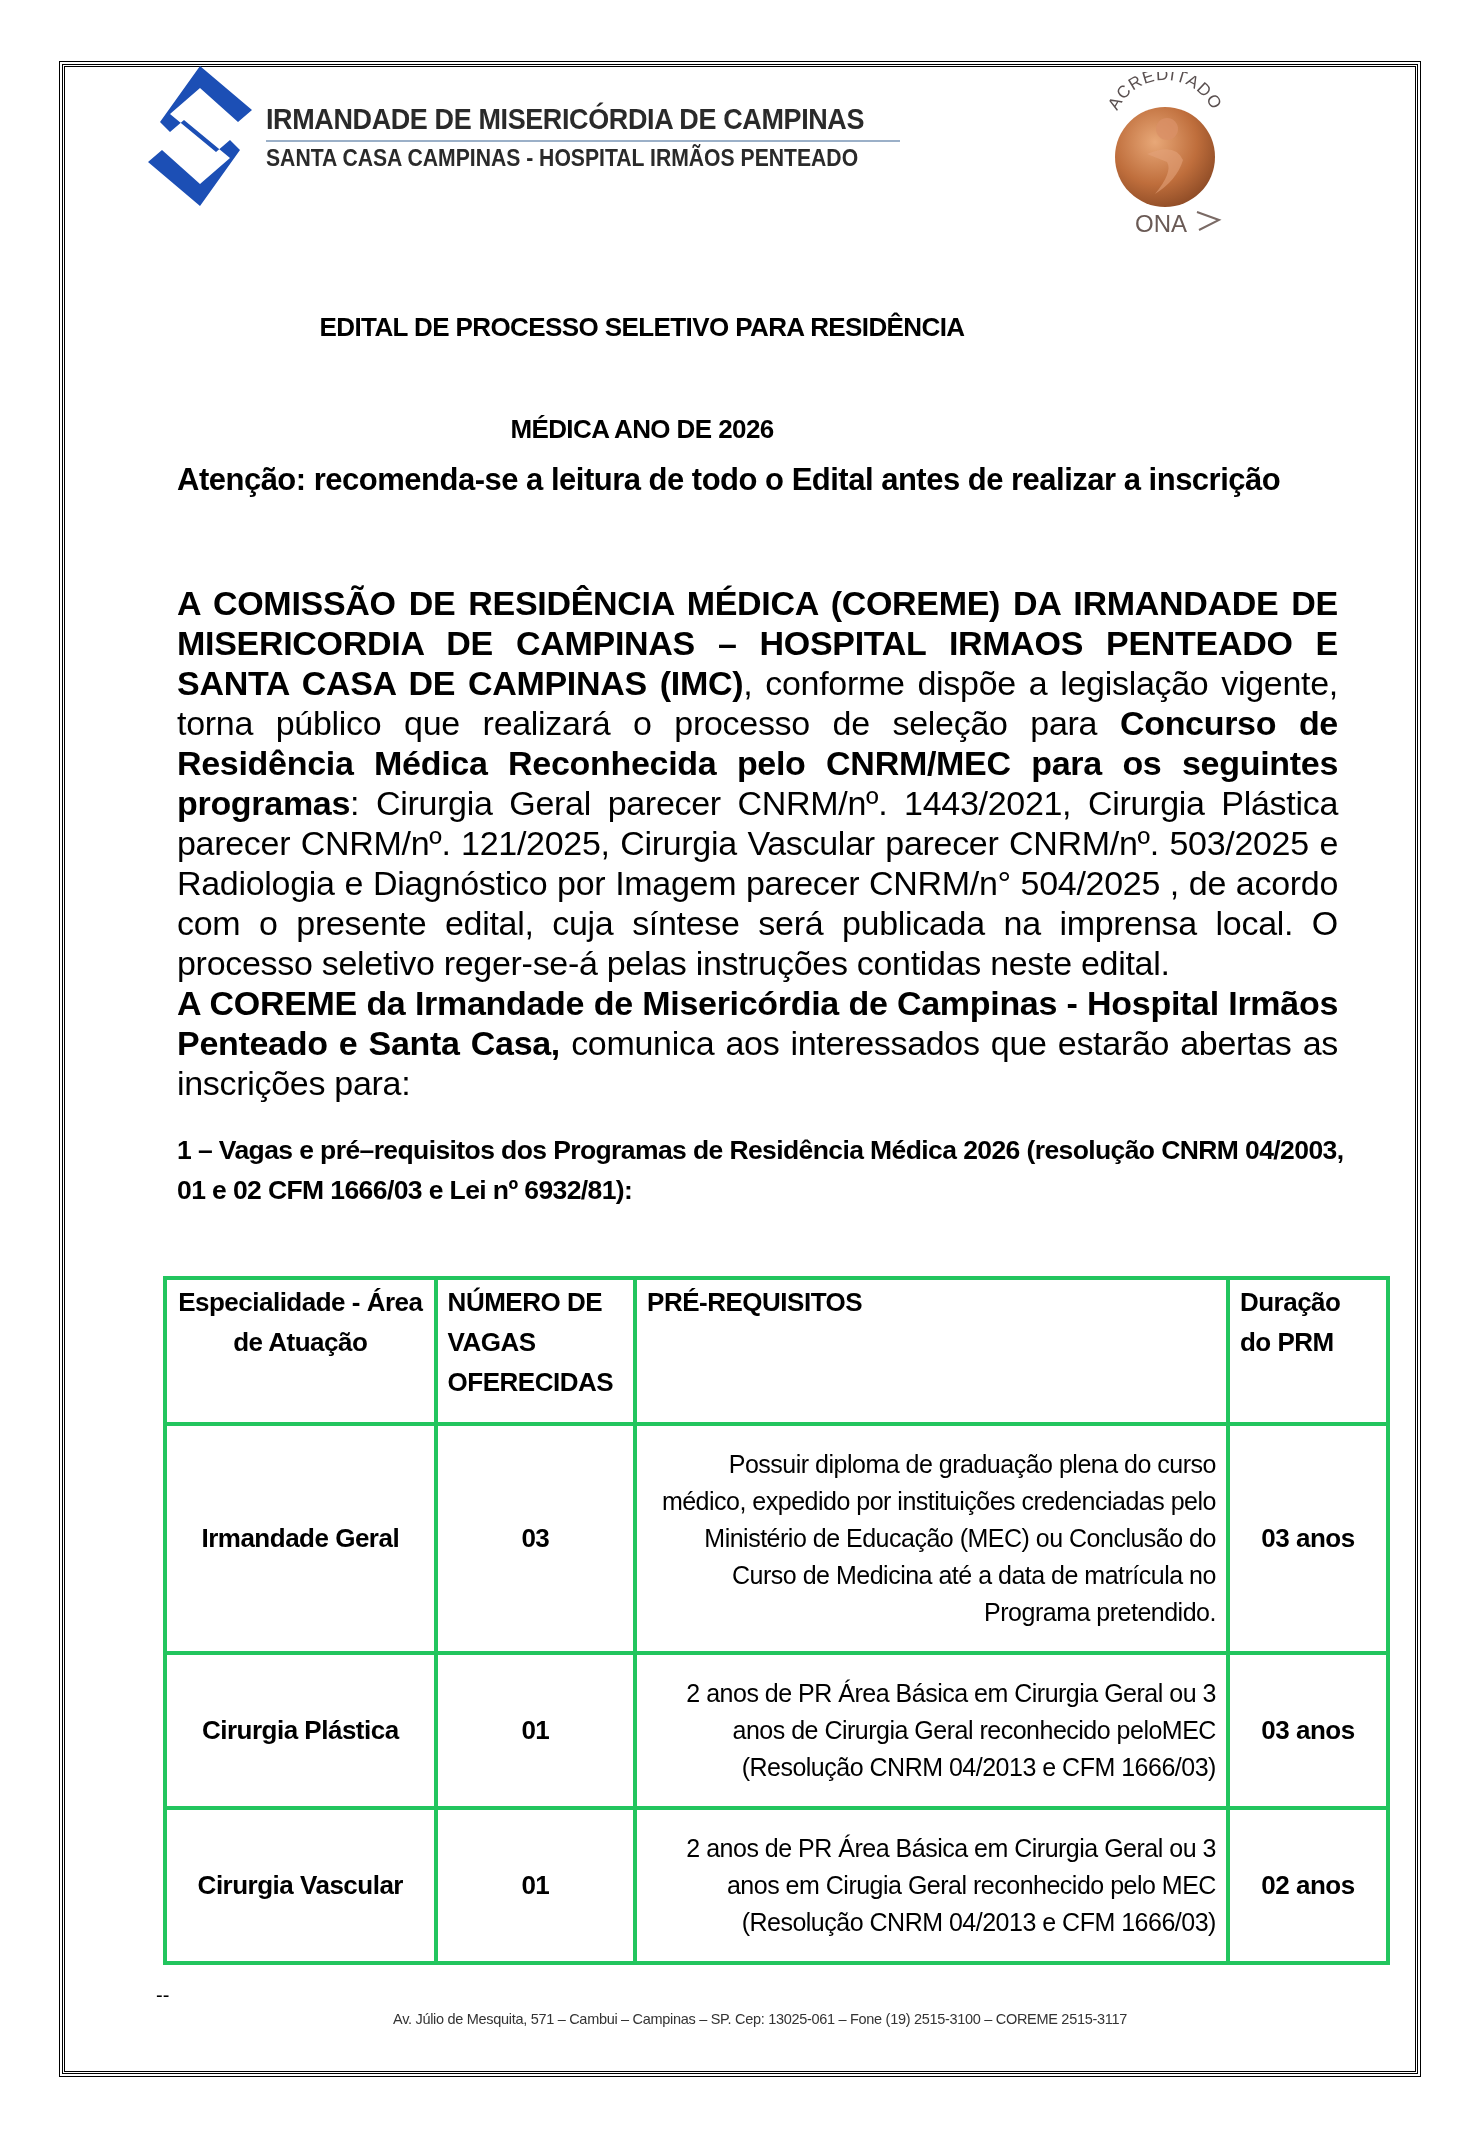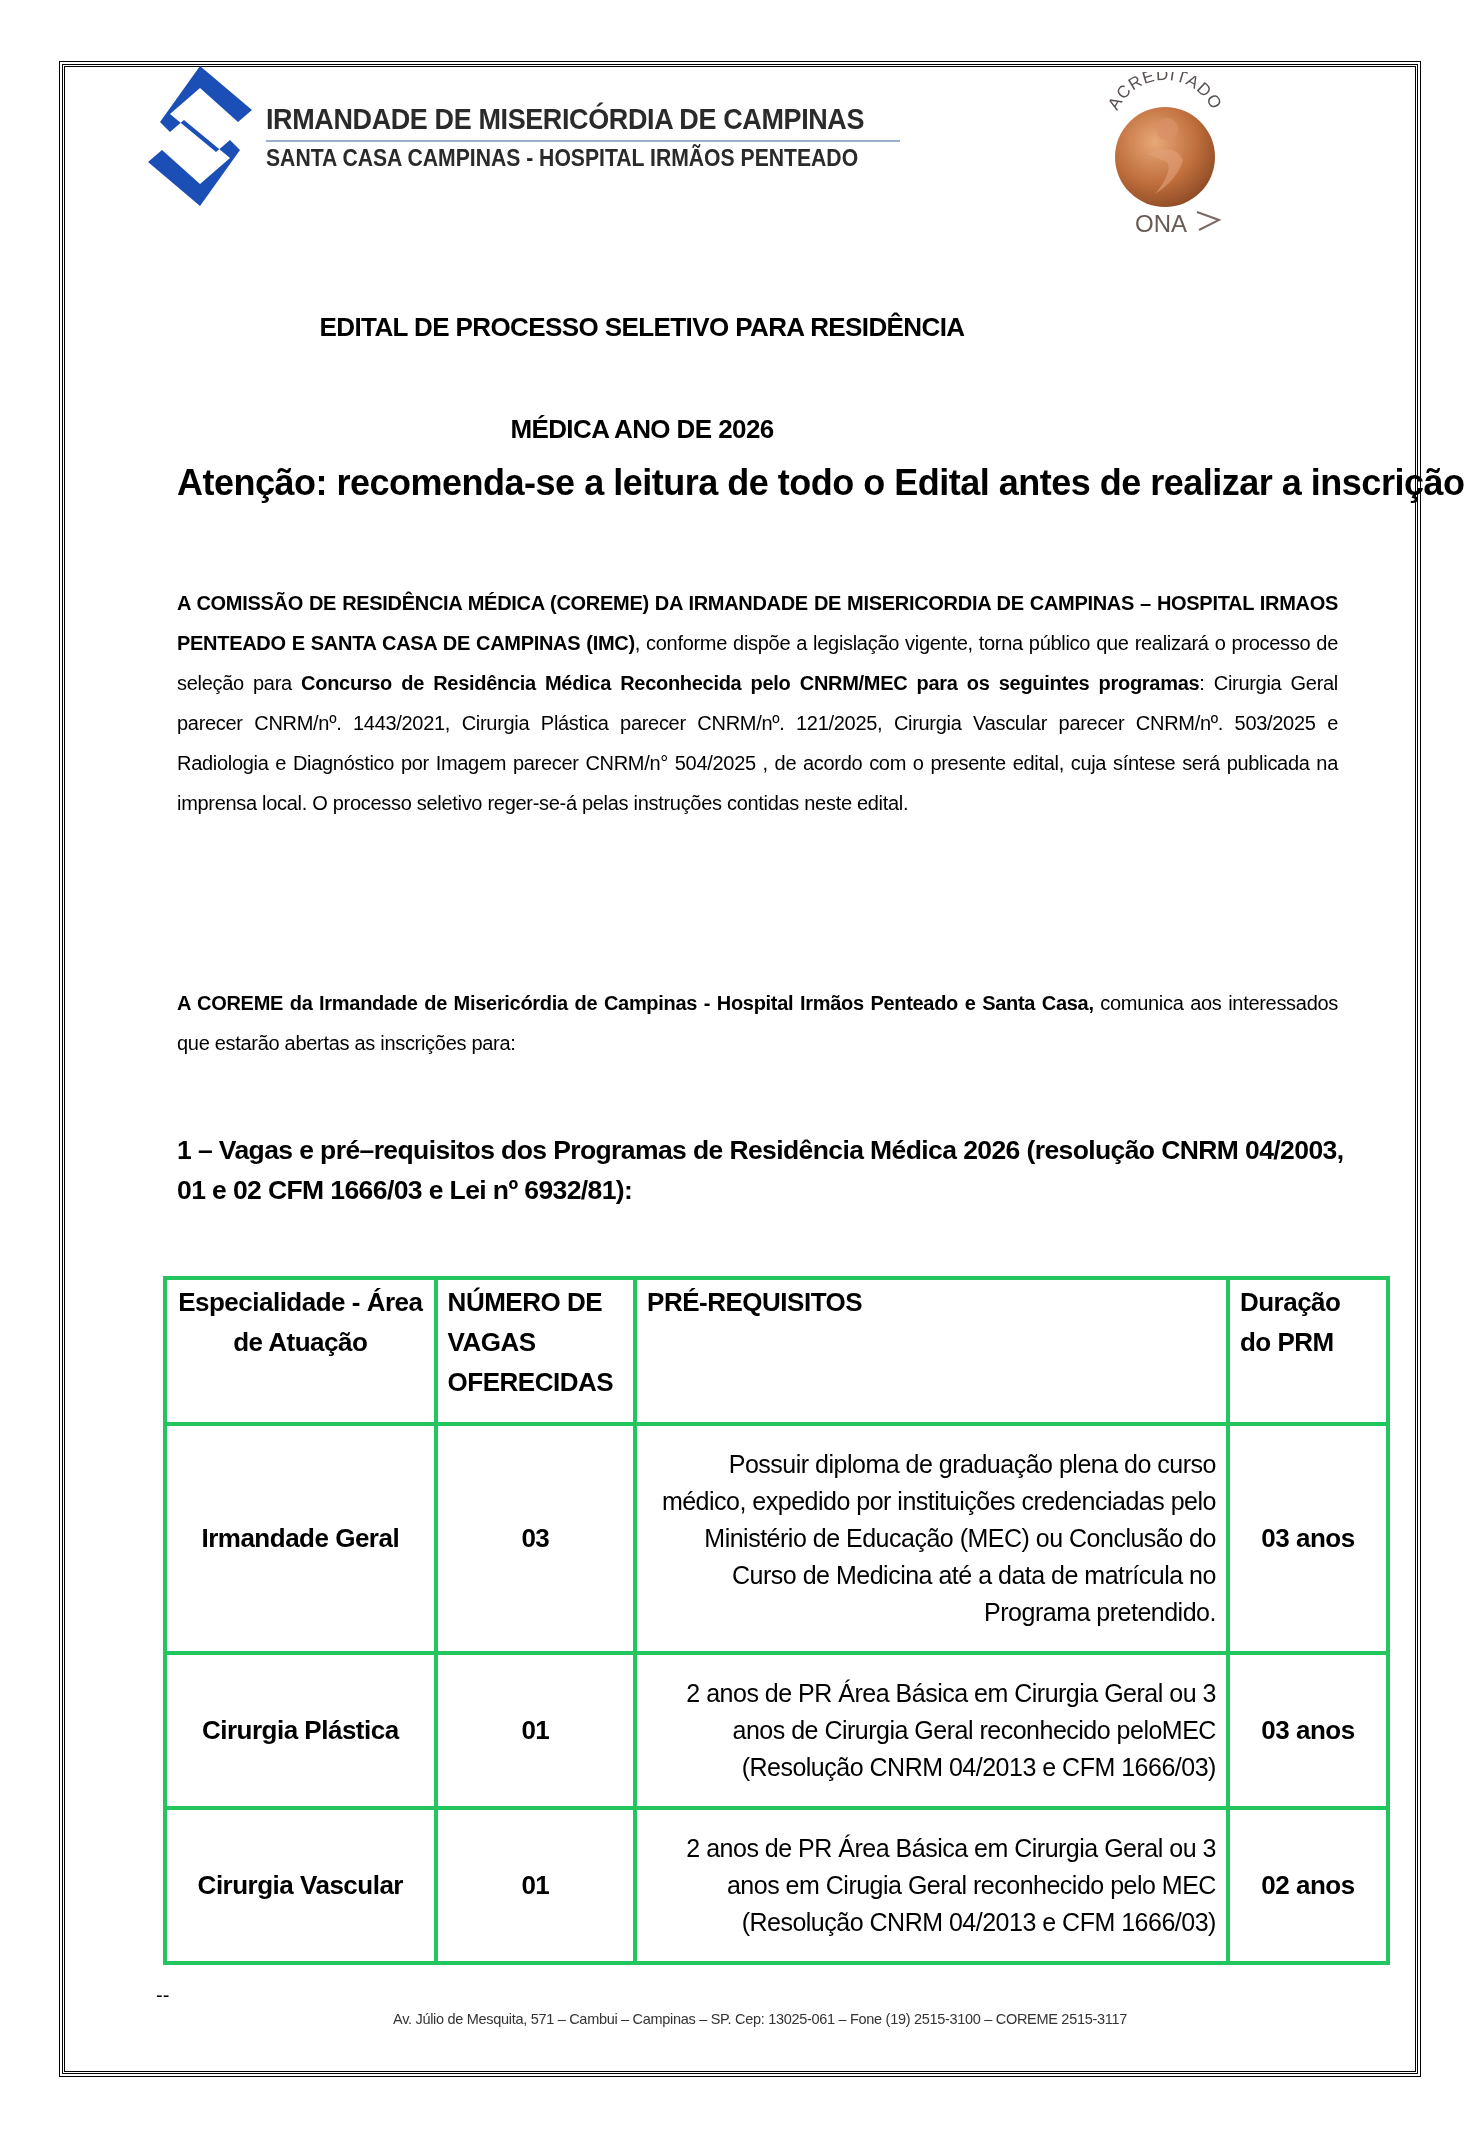--- a/index.html
+++ b/index.html
@@ -18,23 +18,23 @@
   .org-subtitle { position:absolute; left:266px; top:145px; font-weight:bold; font-size:23px; color:#2a2a2a;
                   white-space:nowrap; transform:scaleX(0.92); transform-origin:left top; }
   .logo-ona { position:absolute; left:1095px; top:72px; width:140px; height:165px; }
 
   
   .doc-title { position:absolute; left:0; width:1284px; text-align:center; font-weight:bold; font-size:26px;
                letter-spacing:-0.6px; }
   .t1 { top:312px; }
   .t2 { top:370px;margin-top:44px; }
 
-  .notice { position:absolute; left:177px; top:462px; font-weight:bold; font-size:36px; letter-spacing:-0.5px; white-space:nowrap; }
+  .notice { position:absolute; left:177px; top:462px; font-weight:bold; font-size:31px; letter-spacing:-0.5px; white-space:nowrap; }
 
-  .para { position:absolute; left:177px; width:1161px; font-size:20px; line-height:40px; text-align:justify;
+  .para { position:absolute; left:177px; width:1161px; font-size:34px; line-height:40px; text-align:justify;
           letter-spacing:-0.3px; }
   .para b { font-weight:bold; }
   .p1 { top:583px; }
   .p2 { top:983px; }
   .section-heading { position:absolute; left:177px; width:1180px; top:1130px; font-weight:bold; font-size:26.5px;
                      line-height:40px; letter-spacing:-0.6px; }
 
   
   table.req { position:absolute; left:163px; top:1276px; width:1227px; border-collapse:collapse; font-size:26px; }
   table.req td, table.req th { border:4px solid #22c55e; vertical-align:middle; padding:20px 10px; letter-spacing:-0.5px; }

